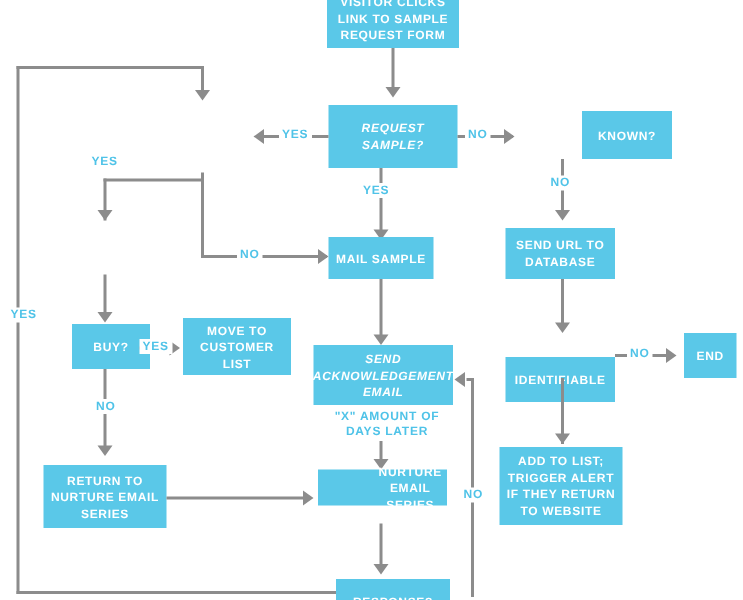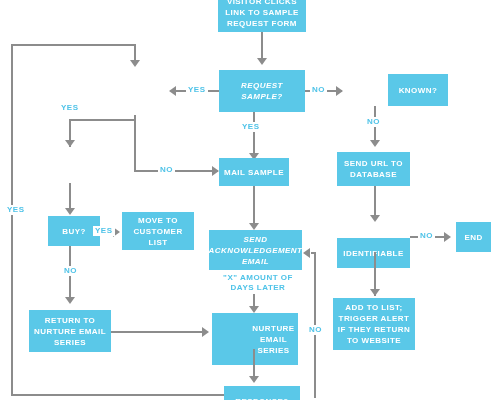--- a/index.html
+++ b/index.html
@@ -170,21 +170,21 @@
 
   <div class="node" style="left:456px;top:222px;width:35px;height:30px;">END</div>
 
   <div class="node" style="left:333px;top:298px;width:82px;height:52px;">ADD TO LIST; TRIGGER ALERT IF THEY RETURN TO WEBSITE</div>
 
   <div class="node" style="left:29px;top:310px;width:82px;height:42px;">RETURN TO NURTURE EMAIL SERIES</div>
 
   <div class="h-line" style="left:111px;top:331px;width:93px;"></div>
   <div class="arrow-right" style="left:202px;top:327px;"></div>
 
-  <div class="node" style="left:212px;top:313px;width:86px;height:52px;padding-left:40px;">NURTURE EMAIL SERIES</div>
+  <div class="node" style="left:212px;top:313px;width:86px;height:24px;padding-left:40px;">NURTURE EMAIL SERIES</div>
 
   <div class="v-line" style="left:253px;top:349px;height:32px;"></div>
   <div class="arrow-down" style="left:249px;top:376px;"></div>
 
   <div class="node" style="left:224px;top:386px;width:76px;height:30px;">RESPONSE?</div>
 
   <div class="v-line" style="left:314px;top:252px;height:146px;"></div>
   <div class="h-line" style="left:311px;top:252px;width:5px;"></div>
   <div class="arrow-left" style="left:303px;top:248px;"></div>
   <div class="edge-label" style="left:307px;top:325px;">NO</div>

